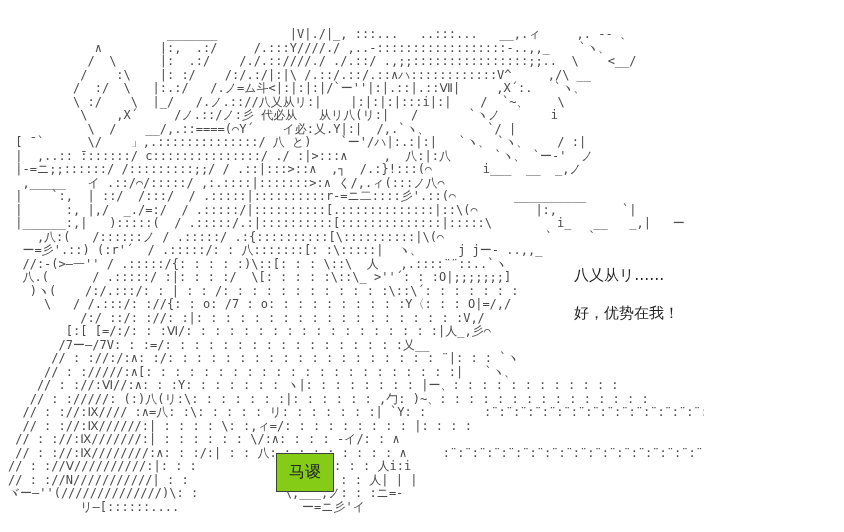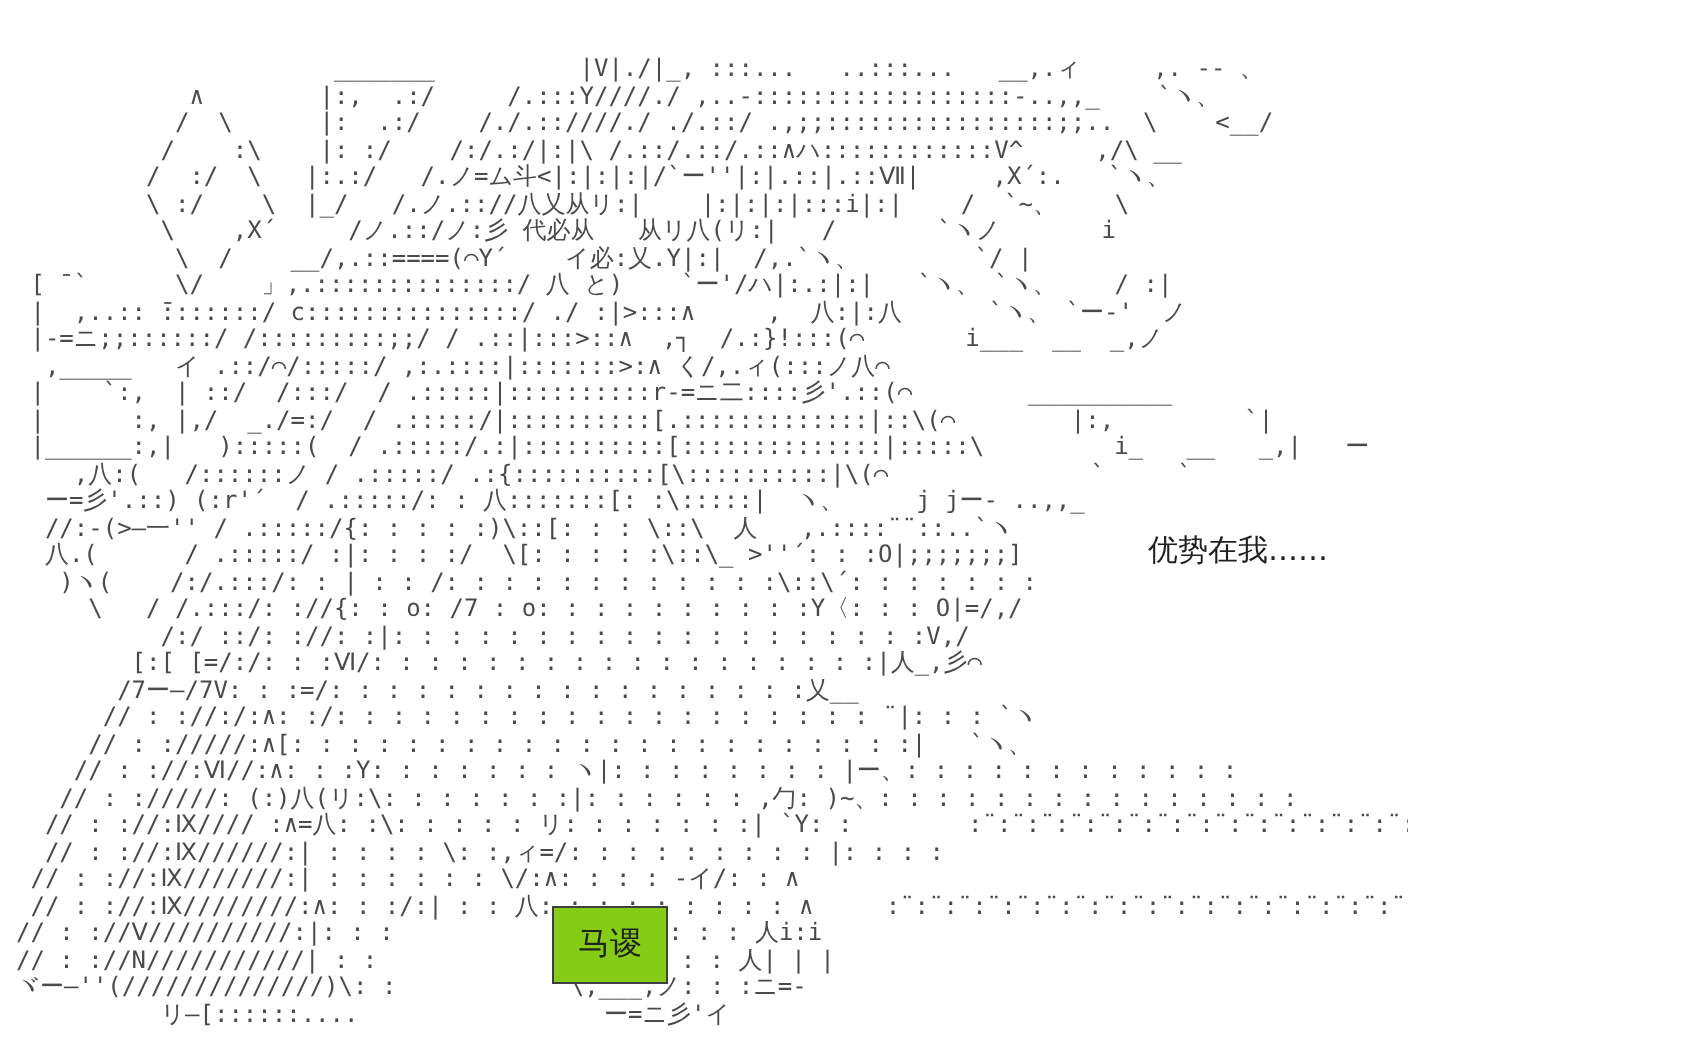--- a/index.html
+++ b/index.html
@@ -91,22 +91,23 @@
   // : ://:Ⅸ//// :∧=八: :\: : : : : リ: : : : : : :| `Y: :        :¨:¨:¨:¨:¨:¨:¨:¨:¨:¨:¨:¨:¨:¨:¨:¨:¨:¨:
   // : ://:Ⅸ//////:| : : : : \: :,ィ=/: : : : : : : : : |: : : :
  // : ://:Ⅸ///////:| : : : : : : \/:∧: : : : -イ/: : ∧
  // : ://:Ⅸ////////:∧: : :/:| : : 八: : : : : : : : : ∧     :¨:¨:¨:¨:¨:¨:¨:¨:¨:¨:¨:¨:¨:¨:¨:¨:¨:¨:
 // : ://Ⅴ//////////:|: : :             : : : : : : 人i:i
 // : ://N///////////| : :              |--: : : : 人| | |
 ヾー—''(//////////////)\: :            \,___,ノ: : :ニ=‐
           リ—[::::::....                 ー=ニ彡'イ
 </pre>
 
-  <div class="speech d1">优势在我……</div>
+  <div class="speech d1">八乂从リ……</div>
 
+  <div class="speech d2">好，优势在我！</div>
 
 
 
   <div class="name-tag">
     <span>马谡</span>
   </div>
 
 </div>
 
 </body></html>

